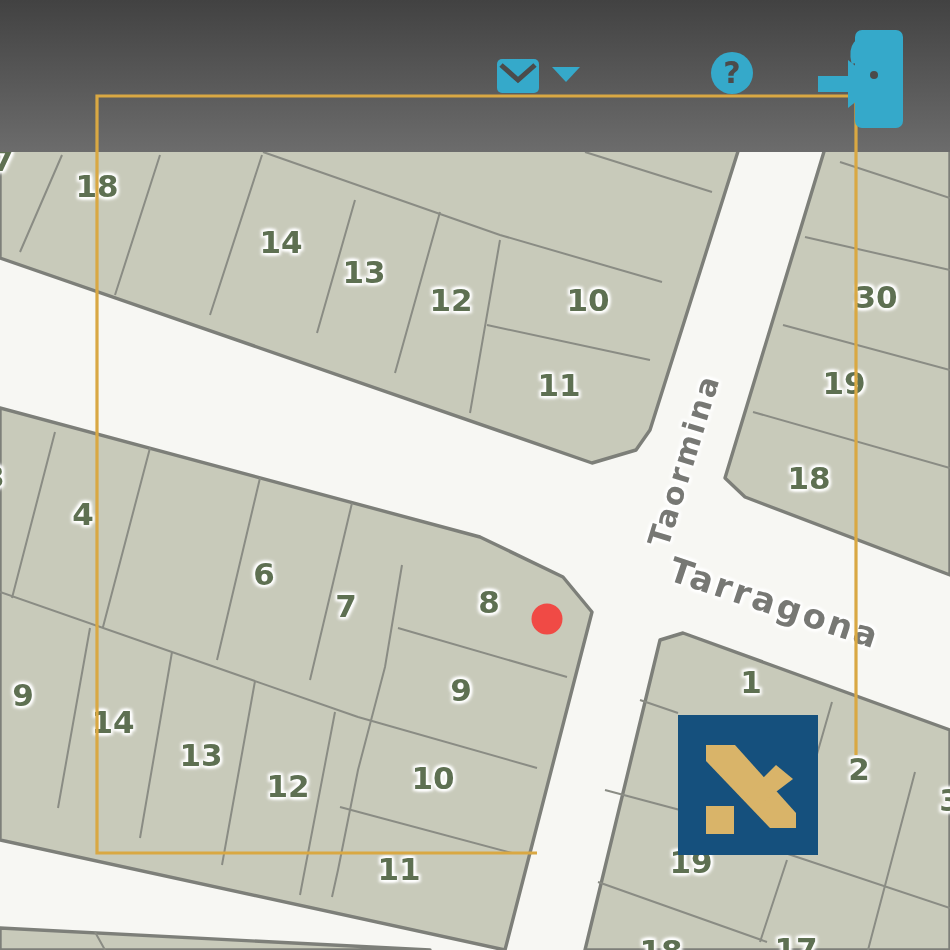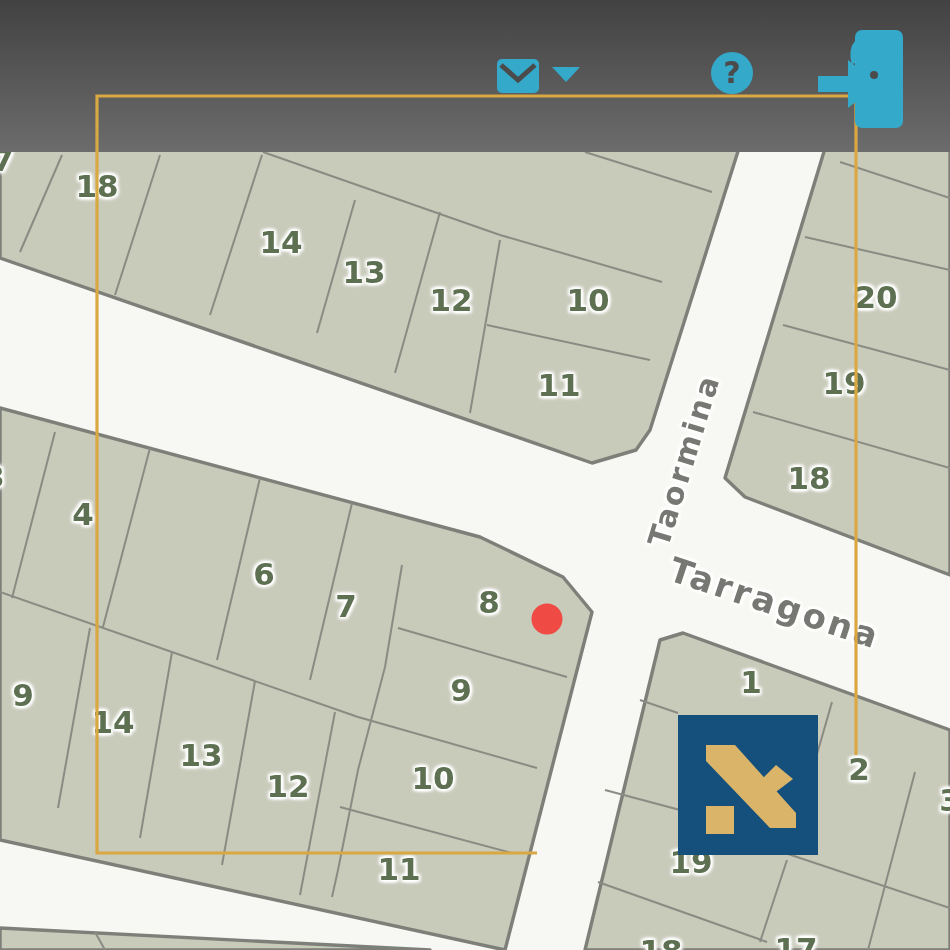--- a/index.html
+++ b/index.html
@@ -67,21 +67,21 @@
     </svg>
 
     <div class="labels">
         <span class="pnum" style="left: 3px; top: 160px;">7</span>
         <span class="pnum" style="left: 97px; top: 186px;">18</span>
         <span class="pnum" style="left: 281px; top: 242px;">14</span>
         <span class="pnum" style="left: 364px; top: 272px;">13</span>
         <span class="pnum" style="left: 451px; top: 300px;">12</span>
         <span class="pnum" style="left: 588px; top: 300px;">10</span>
         <span class="pnum" style="left: 559px; top: 385px;">11</span>
-        <span class="pnum" style="left: 876px; top: 297px;">20</span>
+        <span class="pnum" style="left: 876px; top: 297px;">30</span>
         <span class="pnum" style="left: 844px; top: 383px;">19</span>
         <span class="pnum" style="left: 809px; top: 478px;">18</span>
         <span class="pnum" style="left: -6px; top: 477px;">3</span>
         <span class="pnum" style="left: 83px; top: 514px;">4</span>
         <span class="pnum" style="left: 264px; top: 574px;">6</span>
         <span class="pnum" style="left: 346px; top: 606px;">7</span>
         <span class="pnum" style="left: 489px; top: 602px;">8</span>
         <span class="pnum" style="left: 461px; top: 690px;">9</span>
         <span class="pnum" style="left: 433px; top: 778px;">10</span>
         <span class="pnum" style="left: 399px; top: 869px;">11</span>

